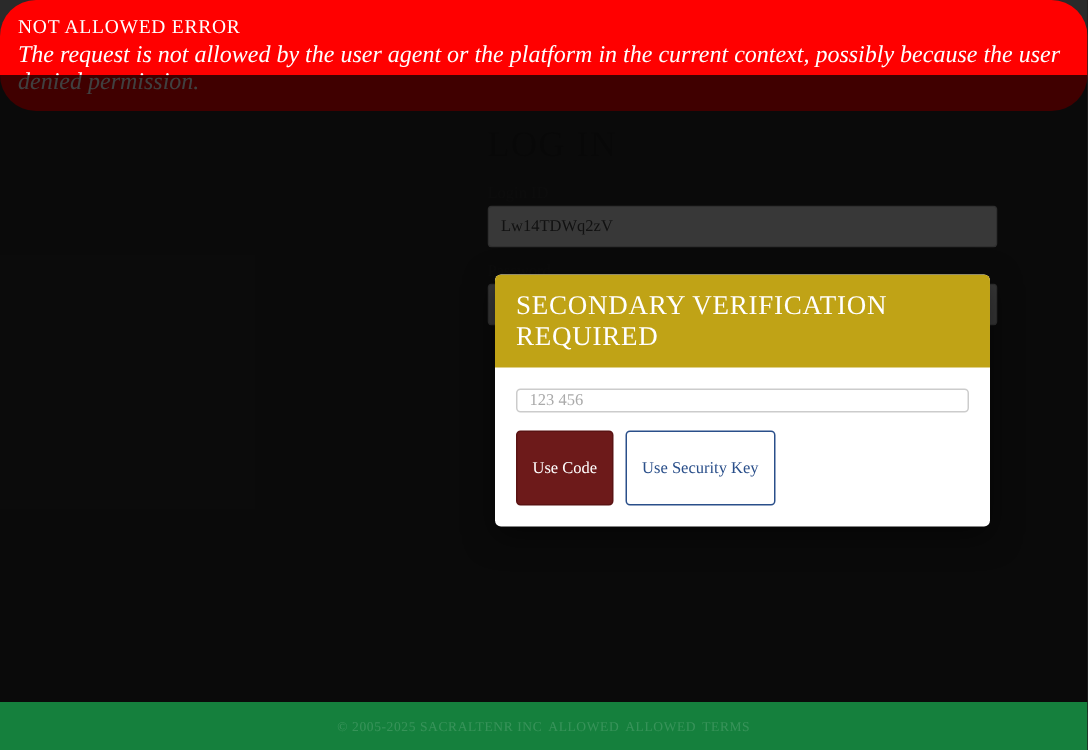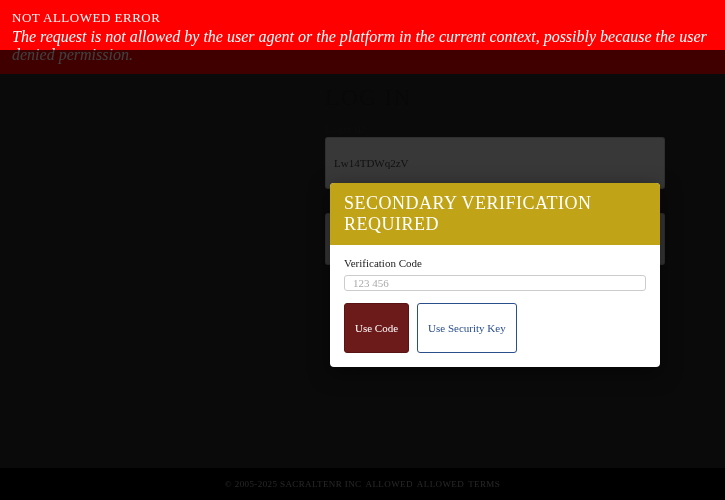--- a/index.html
+++ b/index.html
@@ -3,20 +3,21 @@
 <meta charset="utf-8">
 <style>
   * { box-sizing: border-box; margin: 0; padding: 0; }
   html, body { width: 725px; height: 500px; font-family: Georgia, 'Times New Roman', serif; background: #2a2a2a; overflow: hidden; position: relative; }
   
   .error-banner {
     background: #ff0000;
     color: #fff;
     padding: 10px 12px;
     font-family: Georgia, serif;
+    border-radius: 24px;
   }
   .error-title { font-size: 13px; letter-spacing: 0.5px; font-variant: small-caps; text-transform: uppercase; margin-bottom: 2px; }
   .error-msg { font-size: 16px; font-style: italic; }
   
   .main-wrap {
     position: relative;
     width: 100%;
     height: calc(100% - 25px - 50px);
   }
   
@@ -36,21 +37,21 @@
   .field-label {
     font-size: 11px;
     color: #333;
     margin-bottom: 2px;
     font-family: Georgia, serif;
   }
   .field-input {
     width: 100%;
     border: 1px solid rgba(0,0,0,0.15);
     border-radius: 3px;
-    padding: 19px 8px;
+    padding: 7px 8px;
     font-size: 11px;
     font-family: Georgia, serif;
     color: #444;
     background: rgba(255,255,255,0.85);
     margin-bottom: 10px;
     outline: none;
   }
   .pw-wrap { position: relative; }
   .eye-icon {
     position: absolute;
@@ -114,21 +115,21 @@
     color: #2a4f8a;
     border: 1px solid #2a4f8a;
   }
   
   .footer {
     position: absolute;
     bottom: 0;
     left: 0;
     right: 0;
     height: 32px;
-    background: #000000;
+    background: #15803d;
     color: rgba(255,255,255,0.15);
     font-size: 9px;
     display: flex;
     align-items: center;
     justify-content: center;
     gap: 4px;
     font-family: Georgia, serif;
   }
   .footer span { letter-spacing: 0.4px; }
   
@@ -163,21 +164,20 @@
         </svg>
     </div>
   </div>
 </div>
 
 <div class="bg-overlay-top"></div>
 
 <div class="modal">
   <div class="modal-header">SECONDARY VERIFICATION REQUIRED</div>
   <div class="modal-body">
-    <div class="field-label">Verification Code</div>
     <input class="code-input" type="text" placeholder="123 456" style="">
     <div class="btn-row">
       <button class="btn btn-primary">Use Code</button>
       <button class="btn btn-secondary">Use Security Key</button>
     </div>
   </div>
 </div>
 
 <div class="footer">
   <span>© 2005-2025 SACRALTENR INC</span>

